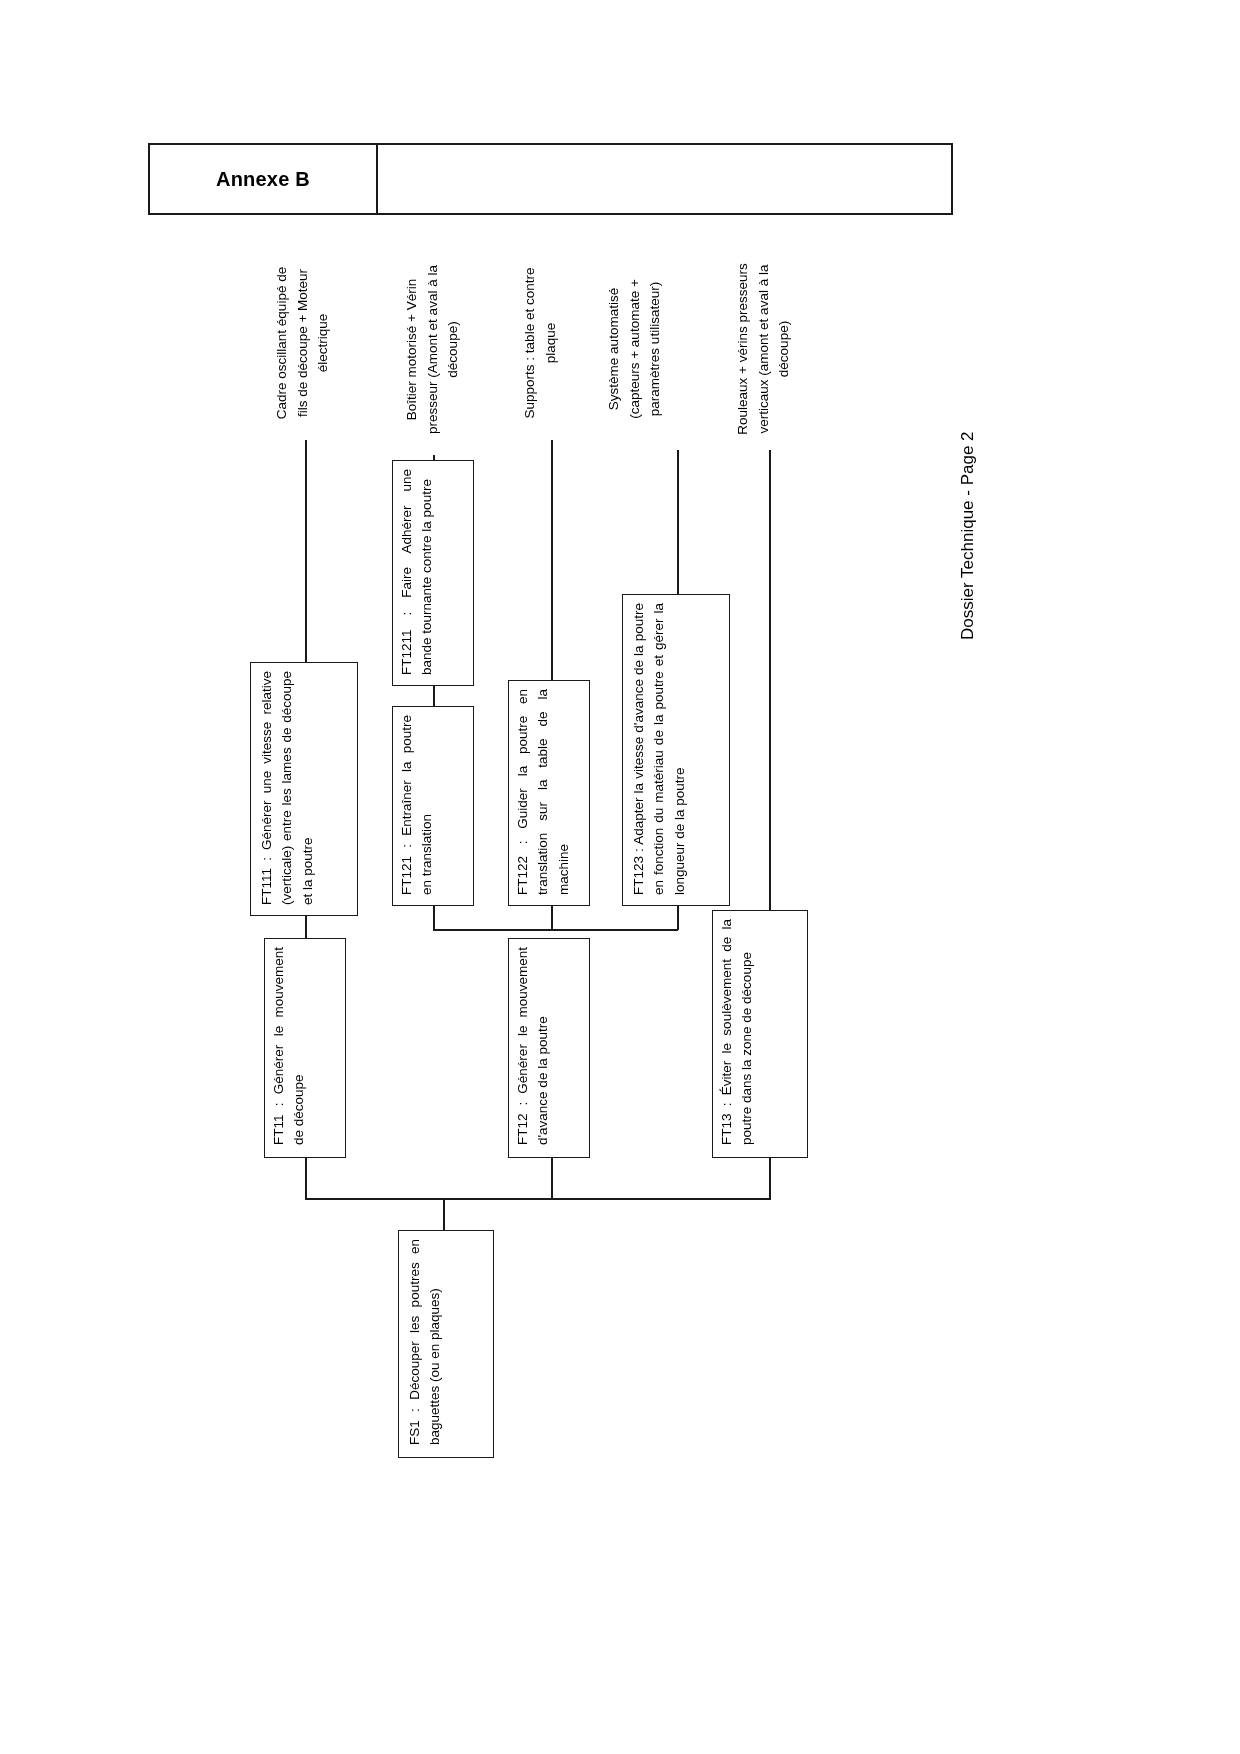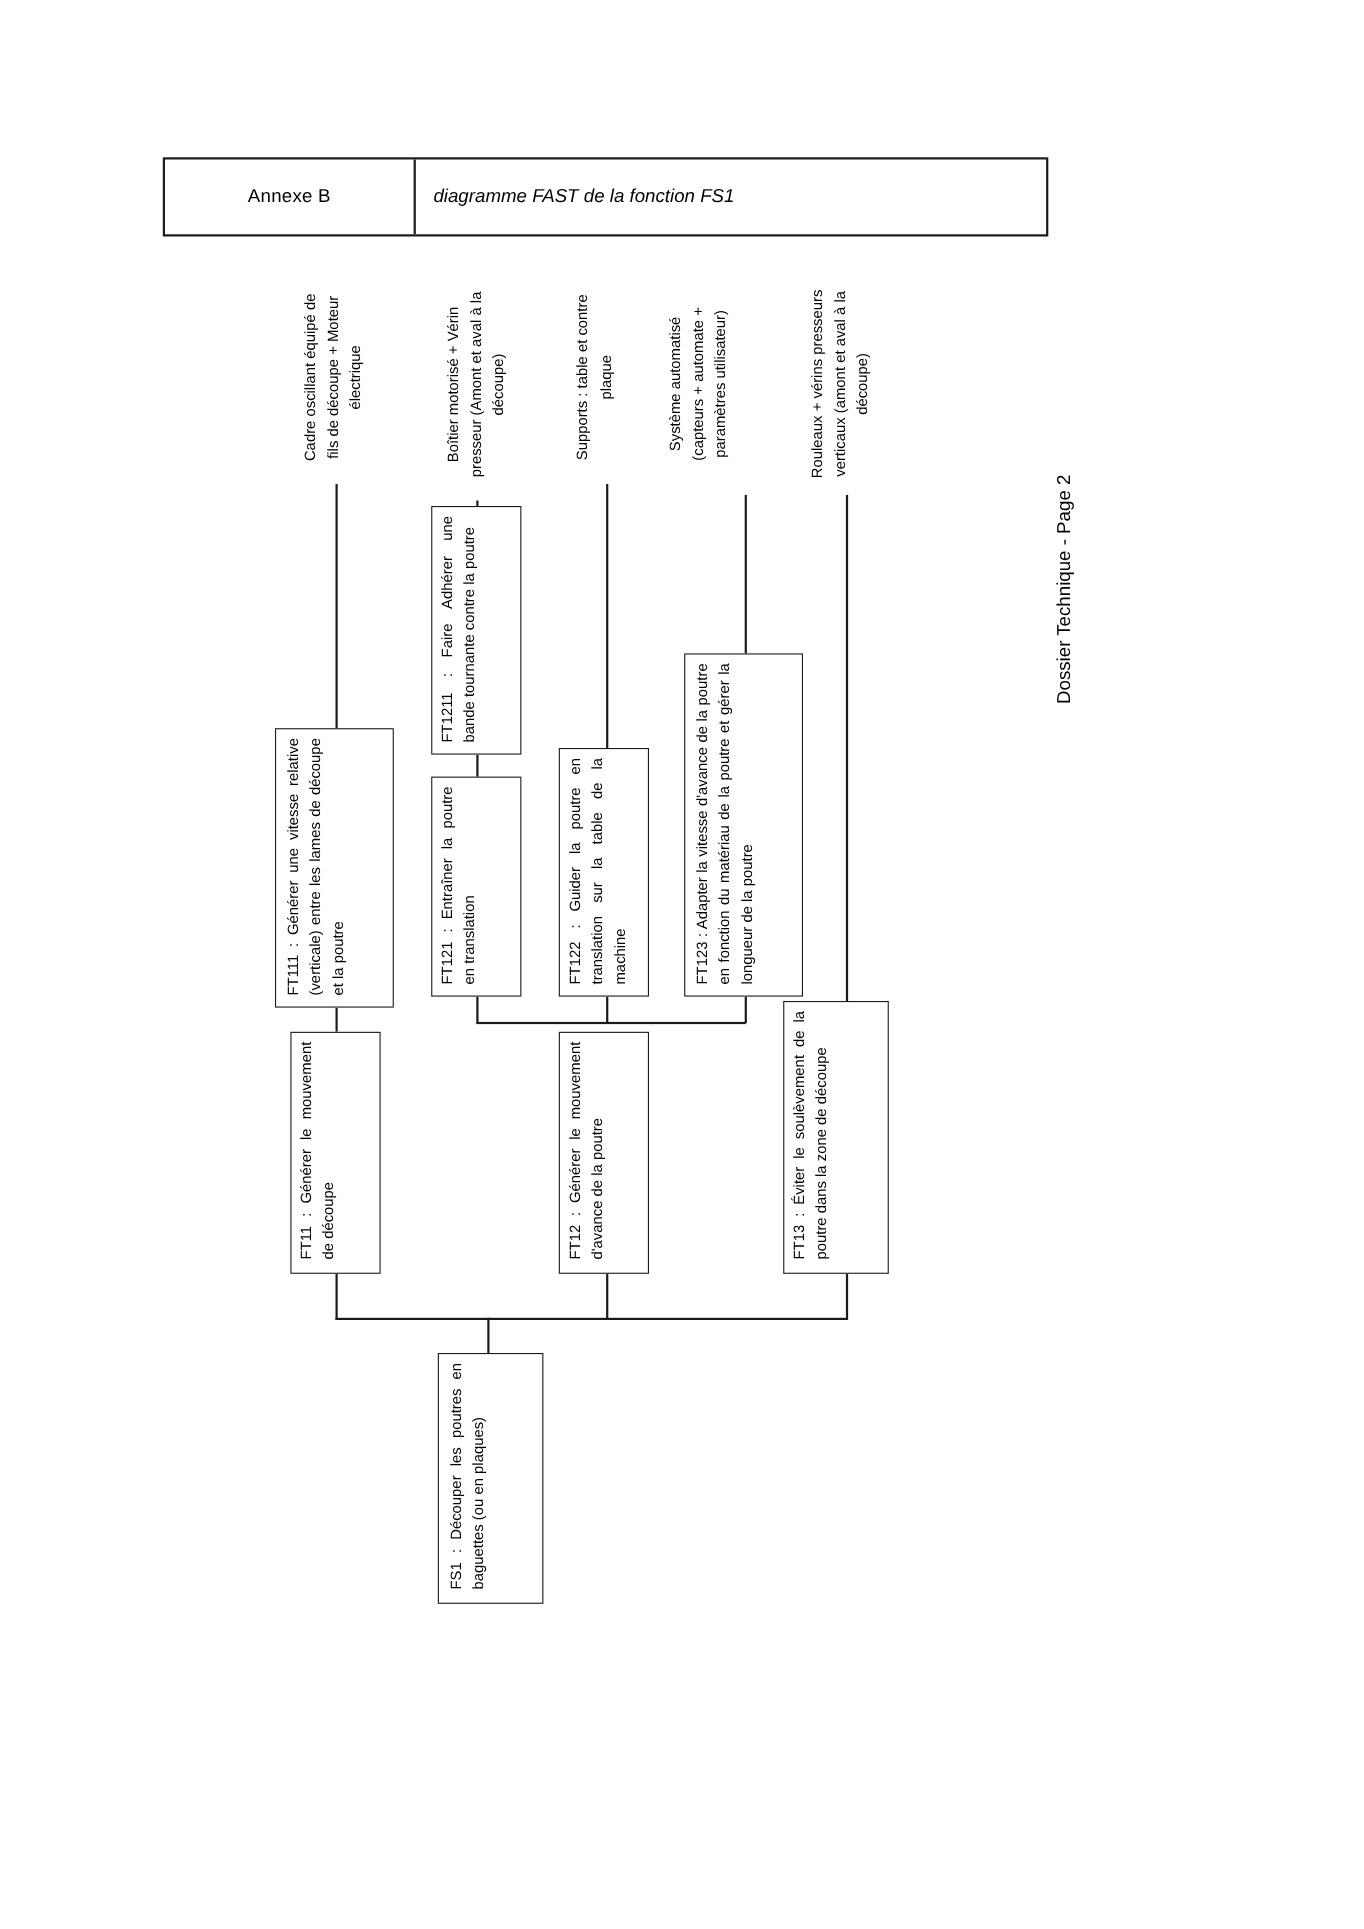--- a/index.html
+++ b/index.html
@@ -15,21 +15,21 @@
 
   
   .header-table{
     position:absolute;left:148px;top:143px;width:805px;height:72px;
     border:2px solid #1a1a1a;box-sizing:border-box;display:flex;
   }
   .header-cell-left{
     width:228px;border-right:2px solid #1a1a1a;box-sizing:border-box;
     display:flex;align-items:center;justify-content:center;
   }
-  .header-cell-left span{font-weight:normal;font-size:17px;letter-spacing:.2px;}
+  .header-cell-left span{font-weight:bold;font-size:20px;letter-spacing:.2px;}
   .header-cell-right{
     flex:1;display:flex;align-items:center;padding-left:16px;box-sizing:border-box;
   }
   .header-cell-right span{font-style:italic;font-size:17px;}
 
   
   .footer{
     position:absolute;left:958px;top:640px;width:340px;
     transform:rotate(-90deg);transform-origin:left top;
     font-size:17px;white-space:nowrap;
@@ -69,23 +69,20 @@
   .lv{width:1.6px;}
 </style>
 </head>
 <body>
 
 <div class="page">
 
   <div class="header-table">
     <div class="header-cell-left">
       <span>Annexe B</span>
-    </div>
-    <div class="header-cell-right">
-      <span>diagramme FAST de la fonction FS1</span>
     </div>
   </div>
 
   <div class="footer">Dossier Technique - Page 2</div>
 
   <div class="vlabel" style="left:272px;top:428px;width:170px;height:86px;">Cadre oscillant équipé de fils de découpe + Moteur électrique</div>
 
   <div class="vlabel" style="left:402px;top:442px;width:185px;height:86px;">Boîtier motorisé + Vérin presseur (Amont et aval à la découpe)</div>
 
   <div class="vlabel" style="left:520px;top:428px;width:170px;height:62px;">Supports : table et contre plaque</div>

